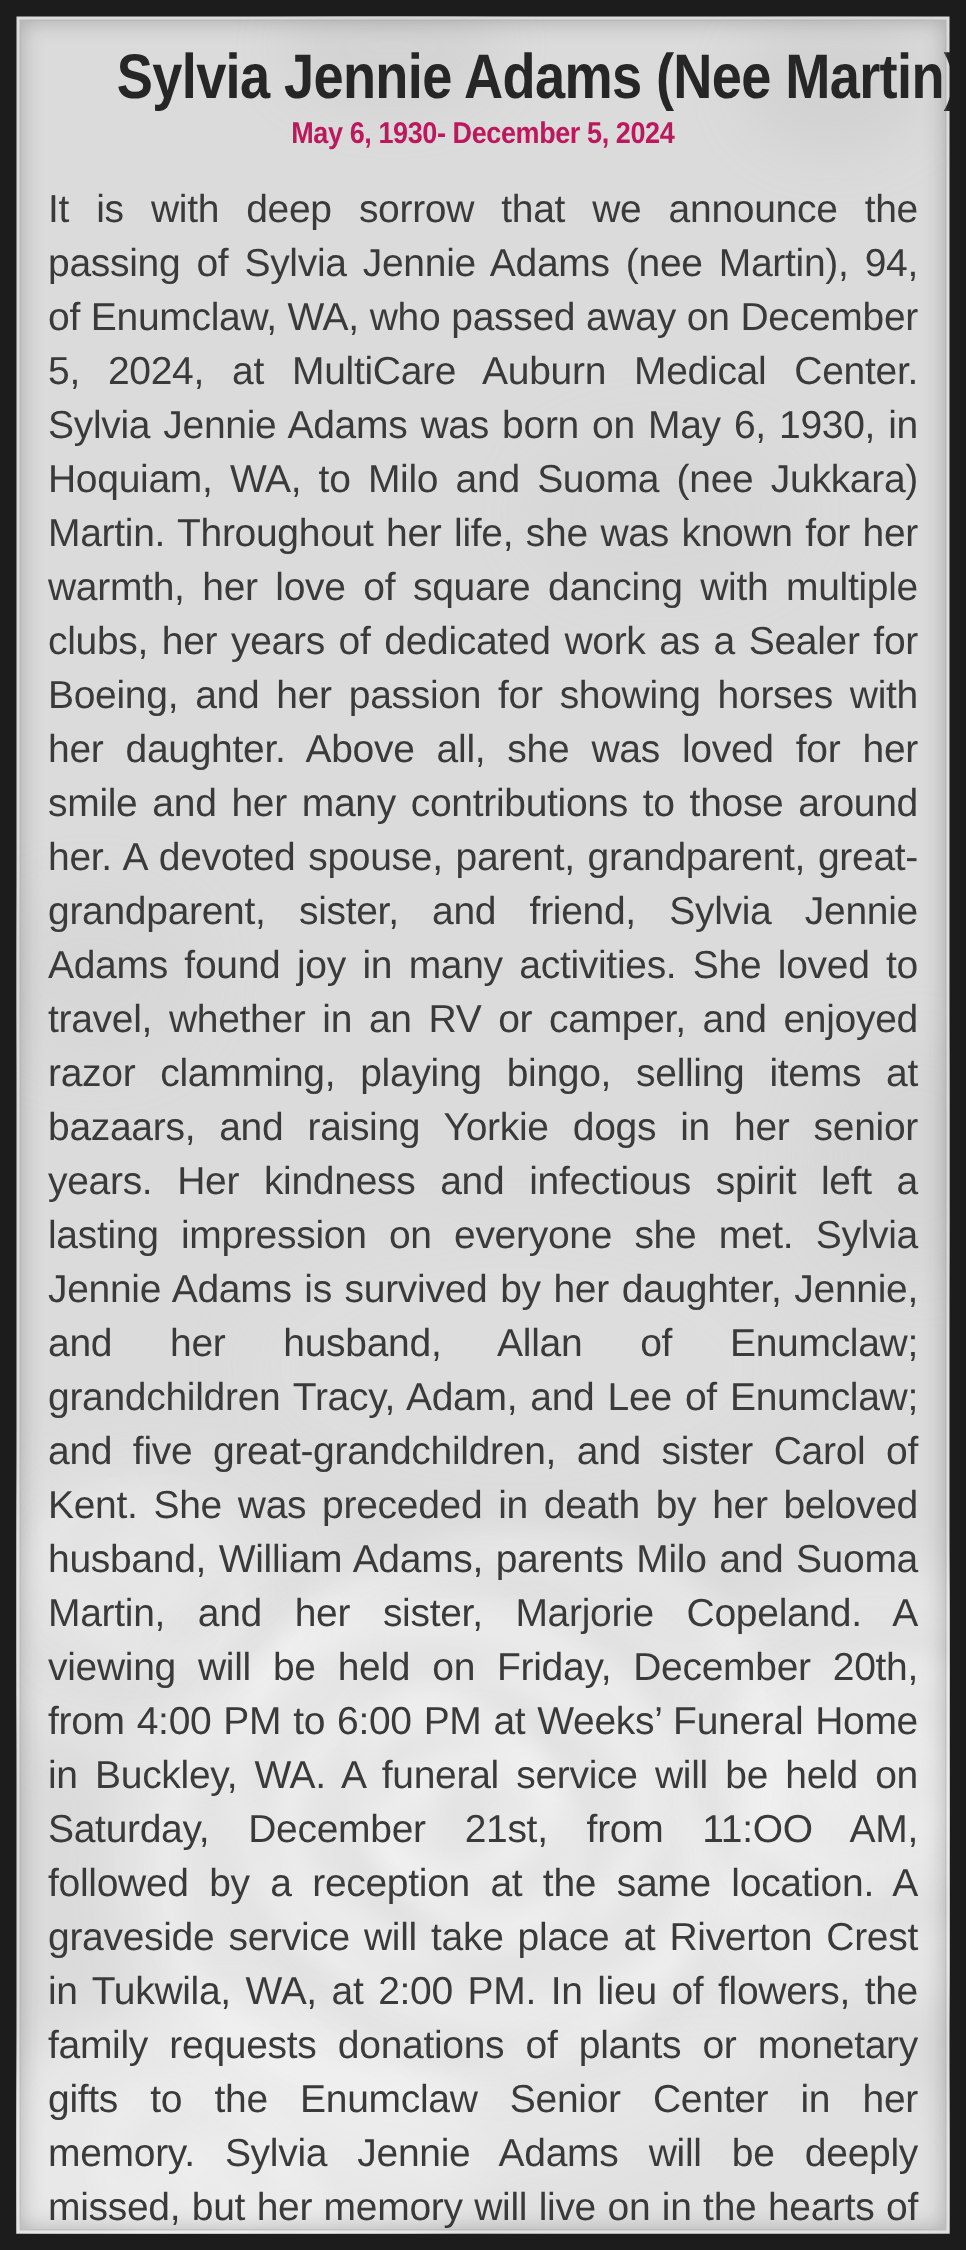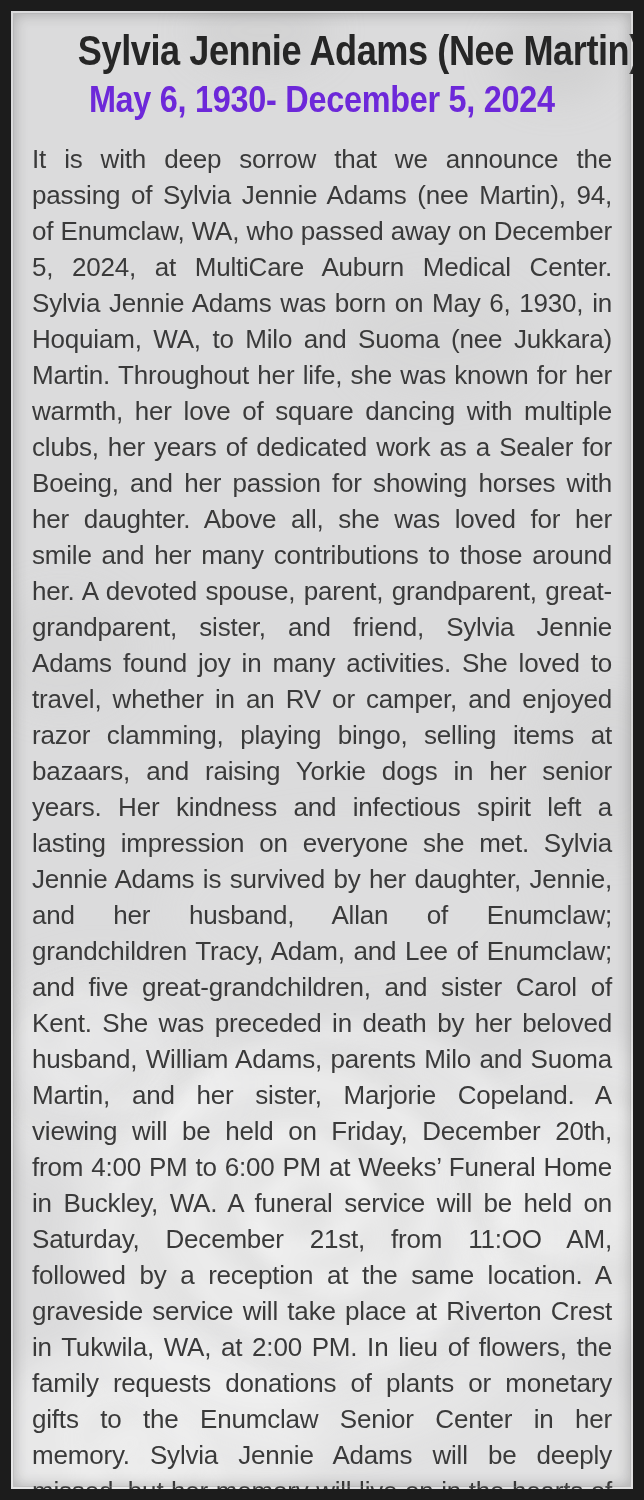--- a/index.html
+++ b/index.html
@@ -50,23 +50,23 @@
   }
   .deceased-name .squeeze {
     display: inline-block;
     transform: scaleX(0.86);
     transform-origin: 50% 50%;
     letter-spacing: -0.5px;
   }
   .lifespan-dates {
     margin: 3px 0 0 0;
     text-align: center;
-    color: #6d28d9;
+    color: #be185d;
     font-weight: 700;
-    font-size: 36px;
+    font-size: 20px;
     line-height: 1.25;
     white-space: nowrap;
   }
   .lifespan-dates .squeeze {
     display: inline-block;
     transform: scaleX(0.9);
     transform-origin: 50% 50%;
     letter-spacing: -0.3px;
   }
   .obituary-body {

